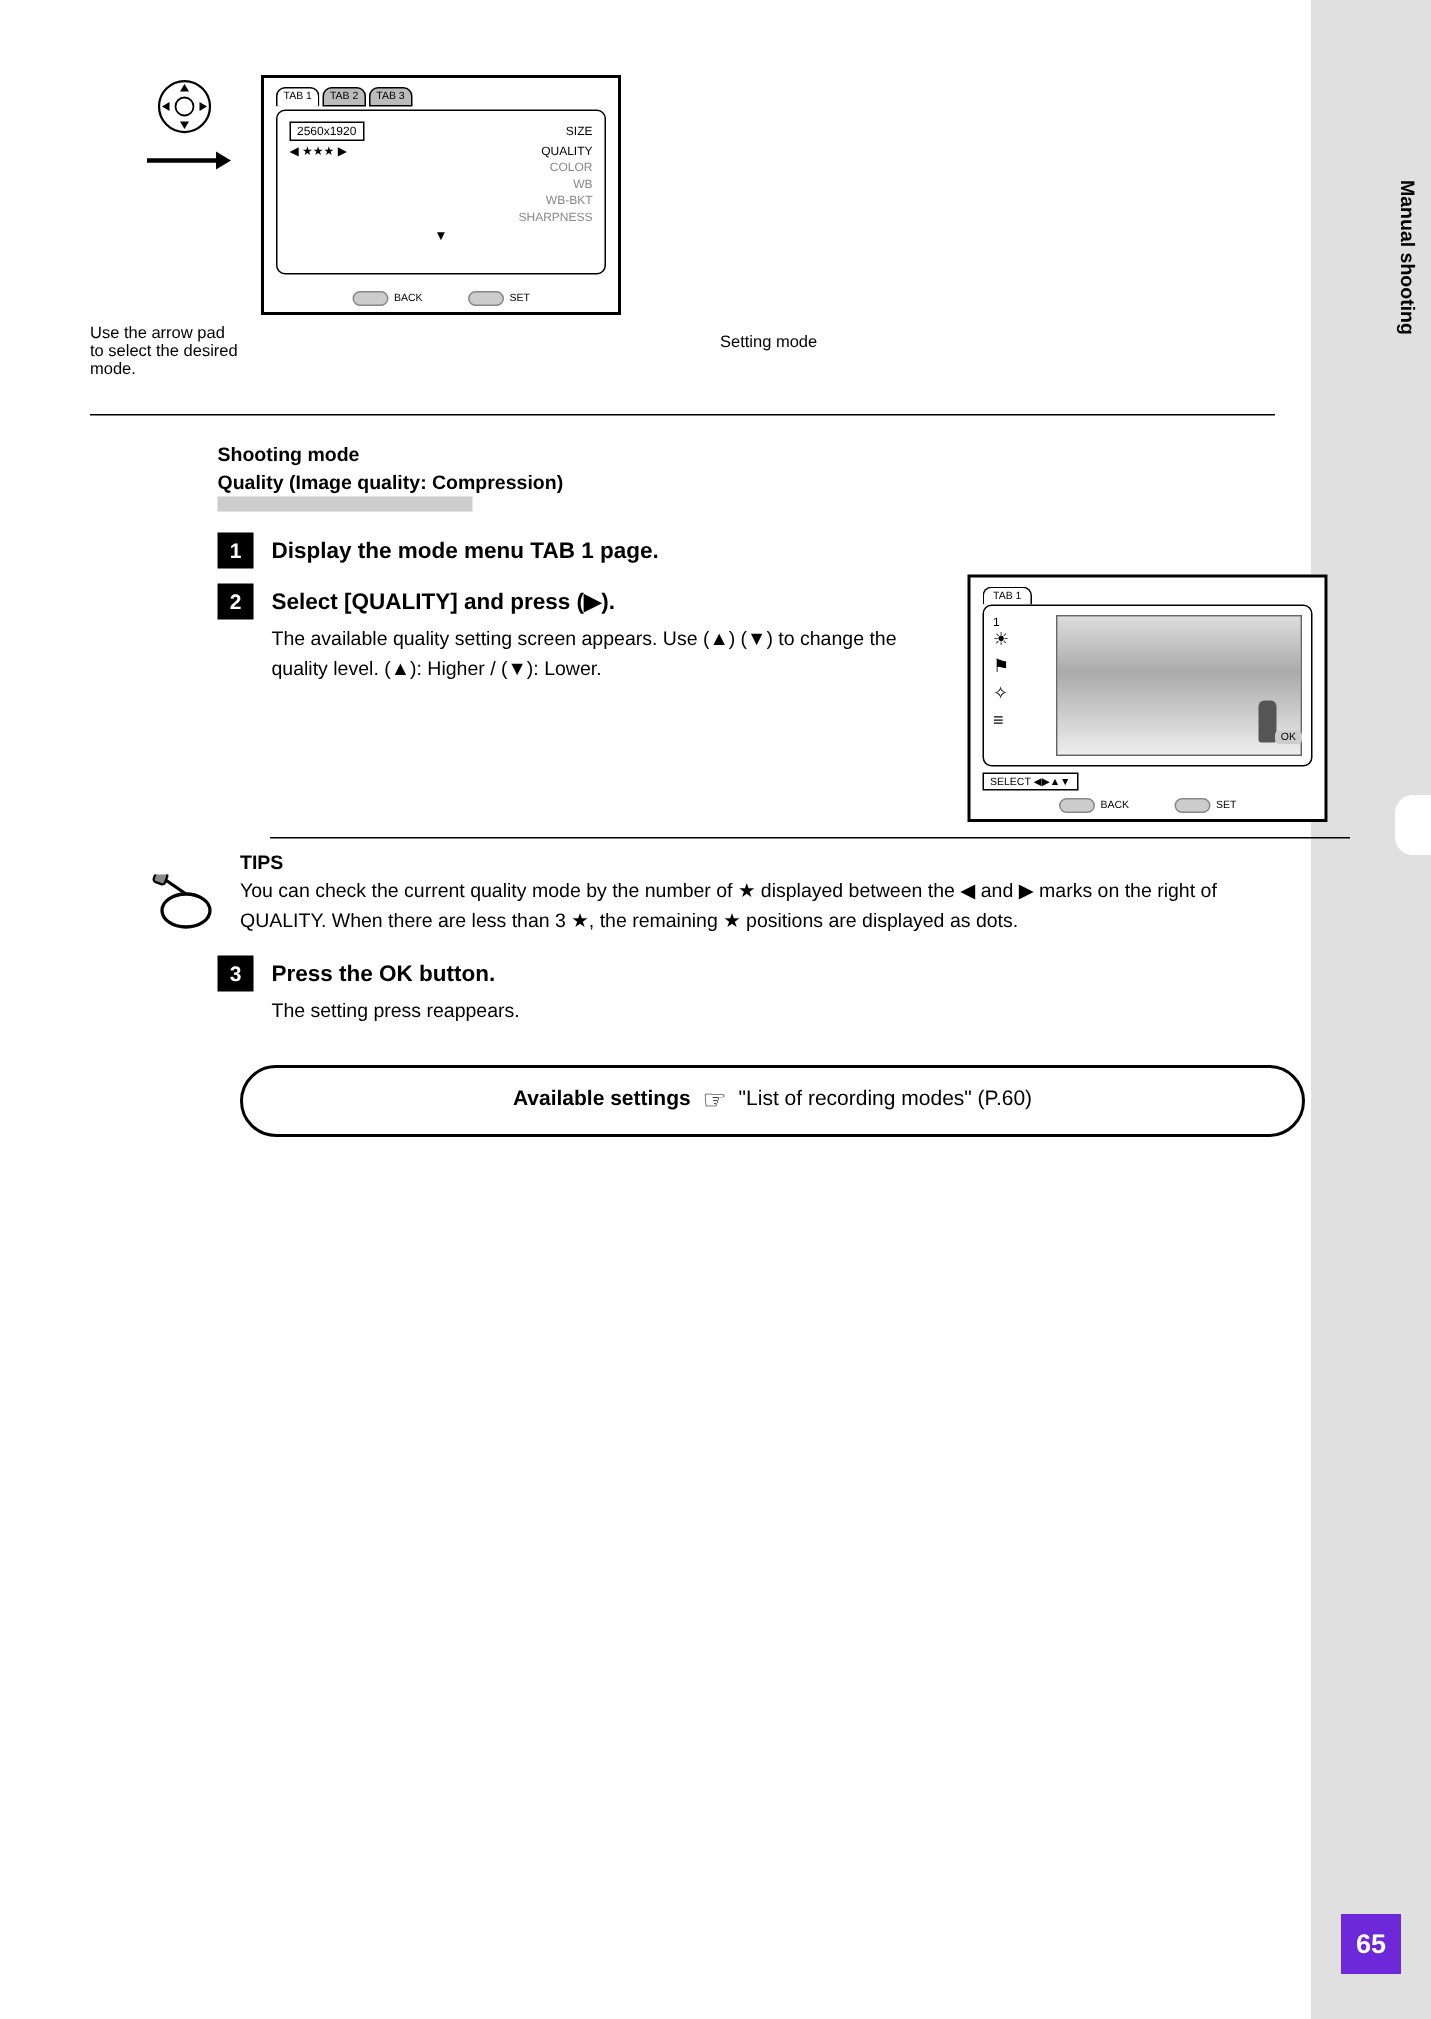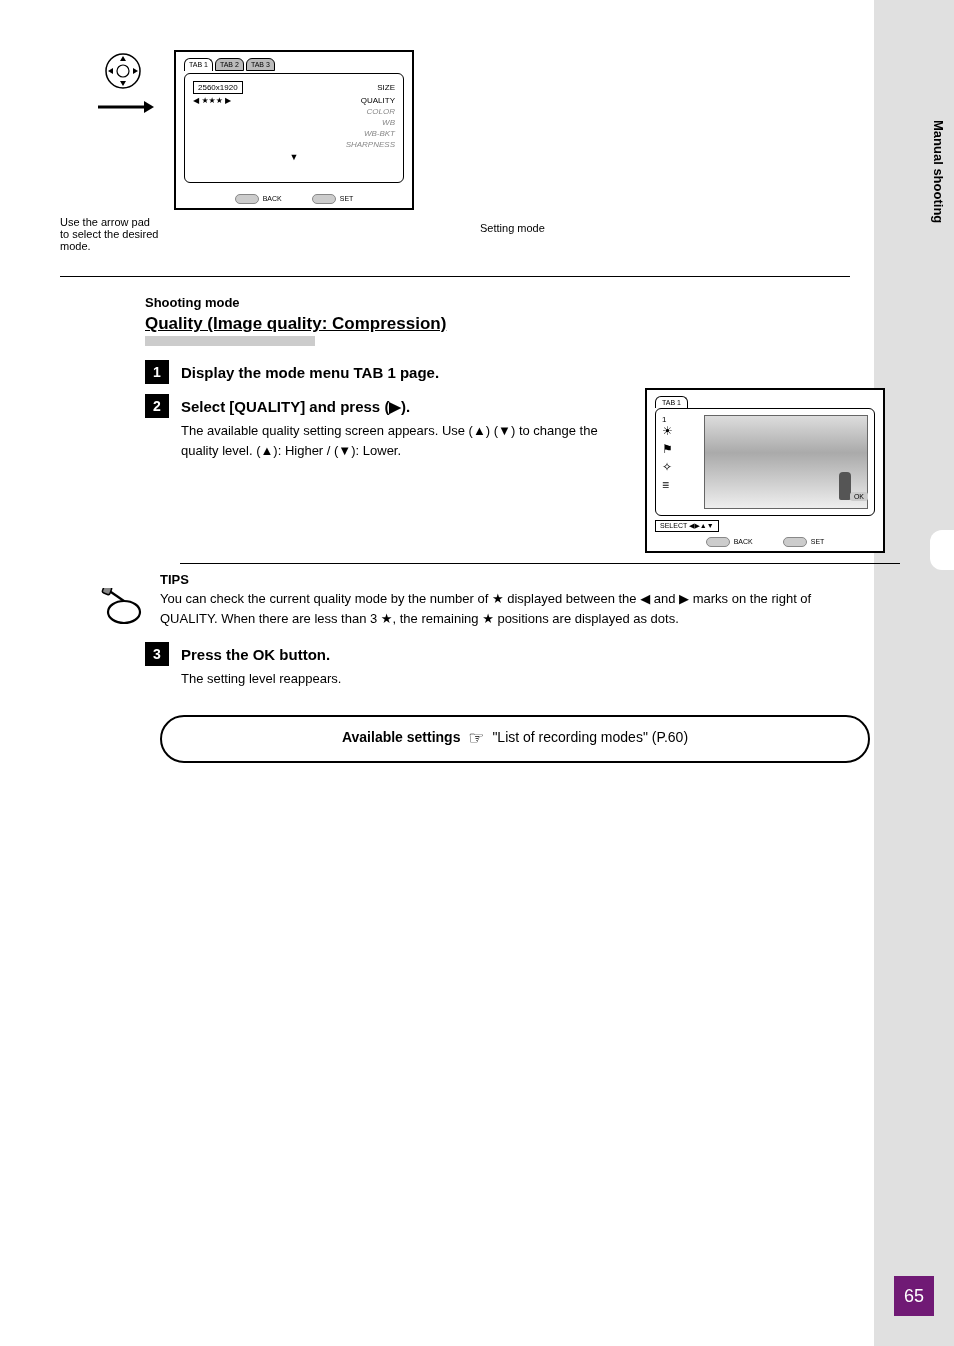--- a/index.html
+++ b/index.html
@@ -1,48 +1,48 @@
 <!DOCTYPE html>
 <html><head>
 <meta charset="utf-8">
 <style>
   *{box-sizing:border-box;}
   body{margin:0;padding:0;font-family:Arial,Helvetica,sans-serif;font-size:13px;color:#000;background:#fff;width:954px;}
   .page{position:relative;width:954px;height:1346px;}
   .gray-sidebar{position:absolute;right:0;top:0;width:80px;height:1346px;background:#e0e0e0;}
   .tab-notch{position:absolute;right:0;top:530px;width:24px;height:40px;background:#fff;border-radius:12px 0 0 12px;}
   .vertical-label{position:absolute;right:8px;top:120px;writing-mode:vertical-rl;text-orientation:mixed;font-size:13px;font-weight:bold;color:#000;}
-  .page-number-box{position:absolute;right:20px;bottom:30px;width:40px;height:40px;background:#701a75;color:#fff;font-size:18px;font-weight:normal;display:flex;align-items:center;justify-content:center;}
+  .page-number-box{position:absolute;right:20px;bottom:30px;width:40px;height:40px;background:#6d28d9;color:#fff;font-size:18px;font-weight:bold;display:flex;align-items:center;justify-content:center;}
 
   .content{position:absolute;left:60px;top:50px;width:790px;}
 
   
   .screen-wrap{display:flex;align-items:flex-start;gap:18px;margin-left:30px;margin-bottom:6px;}
   .dpad{width:42px;height:42px;}
   .dpad svg{width:42px;height:42px;}
   .arrow-right{margin-left:6px;font-size:26px;letter-spacing:-2px;}
   .cam-screen{border:2px solid #000;width:240px;height:160px;background:#fff;position:relative;padding:6px 8px 20px;}
   .tabs-row{display:flex;gap:2px;margin-bottom:2px;}
   .tab{font-size:7px;text-align:center;padding:2px 4px;border-radius:6px 6px 0 0;}
   .tab1{background:#fff;border:1px solid #000;border-bottom:none;}
   .tab23{background:#bbb;border:1px solid #000;color:#000;}
   .inner-panel{border:1px solid #000;border-radius:6px;padding:6px 8px 8px;height:110px;background:#fff;}
   .row-line{display:flex;align-items:center;justify-content:space-between;font-size:8px;padding:1px 0;}
   .row-line .label-box{border:1px solid #000;padding:1px 4px;font-size:8px;}
-  .row-line.muted{color:#888;font-style:italic;}
+  .row-line.muted{color:#888;}
   .down-caret{font-size:9px;text-align:center;margin-top:2px;}
   .bottom-btns{position:absolute;bottom:4px;left:0;right:0;display:flex;justify-content:center;gap:30px;font-size:7px;align-items:center;}
   .pill{display:inline-block;width:24px;height:10px;border-radius:6px;background:#ccc;border:1px solid #888;margin-right:4px;vertical-align:middle;}
 
   .caption-right{position:absolute;left:420px;top:172px;font-size:11px;}
 
   .hr{border:none;border-top:1px solid #000;margin:24px 0 18px;}
 
   .section-sub{font-size:13px;margin:6px 0 4px 85px;font-weight:bold;}
-  .section-title{font-size:17px;font-weight:bold;margin:0 0 2px 85px;text-decoration:underline;}
+  .section-title{font-size:13px;font-weight:bold;margin:0 0 2px 85px;}
   .gray-bar{height:10px;background:#ccc;margin:2px 0 14px 85px;width:170px;}
 
   .para{font-size:14px;line-height:1.5;margin:0 0 6px 85px;width:700px;}
 
   .step-row{display:flex;gap:12px;margin:6px 0 4px 85px;align-items:flex-start;}
   .step-badge{width:24px;height:24px;background:#000;color:#fff;font-weight:bold;font-size:14px;display:flex;align-items:center;justify-content:center;flex-shrink:0;}
   .step-text{font-size:15px;font-weight:bold;line-height:1.4;max-width:420px;padding-top:2px;}
   .step-sub{font-size:13px;font-weight:normal;margin-top:4px;line-height:1.5;}
 
   .small-screen{border:2px solid #000;width:240px;height:165px;position:relative;padding:6px 8px 18px;background:#fff;margin-left:30px;}
@@ -201,21 +201,21 @@
       <div>
         <div style="font-weight:bold;font-size:13px;margin-bottom:2px;">TIPS</div>
         <div class="tips-text" style="padding-top:0;max-width:680px;">You can check the current quality mode by the number of ★ displayed between the ◀ and ▶ marks on the right of QUALITY. When there are less than 3 ★, the remaining ★ positions are displayed as dots.</div>
       </div>
     </div>
 
     <div class="step-row">
       <div class="step-badge">3</div>
       <div class="step-text">
         <span>Press the OK button.</span>
-        <div class="step-sub">The setting level reappears.</div>
+        <div class="step-sub">The setting press reappears.</div>
       </div>
     </div>
 
     <div class="rounded-box">
       <b>Available settings</b>
       <span class="hand-icon">☞</span>
       <span>"List of recording modes" (P.60)</span>
     </div>
 
   </div>

